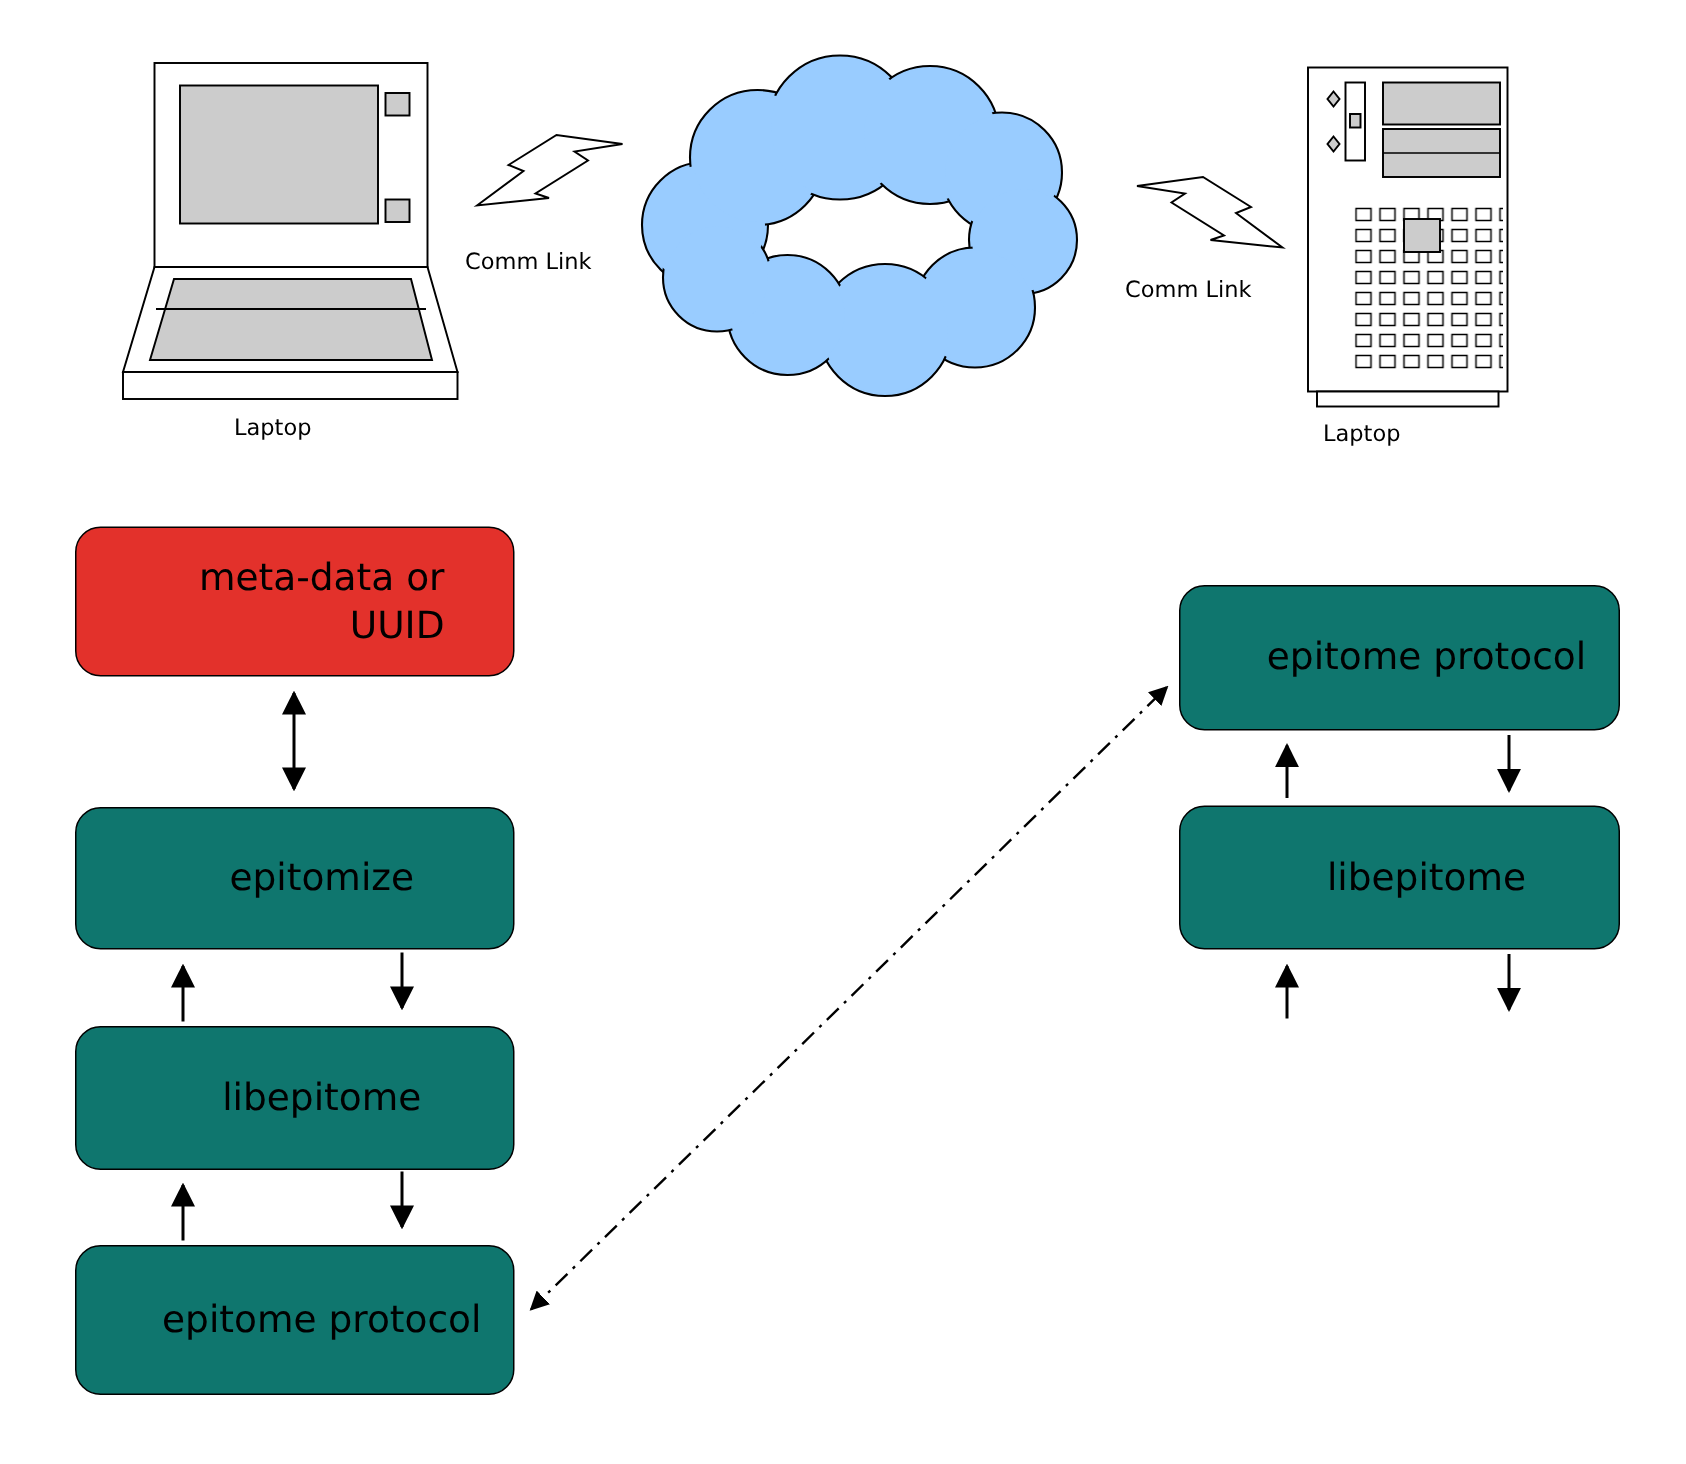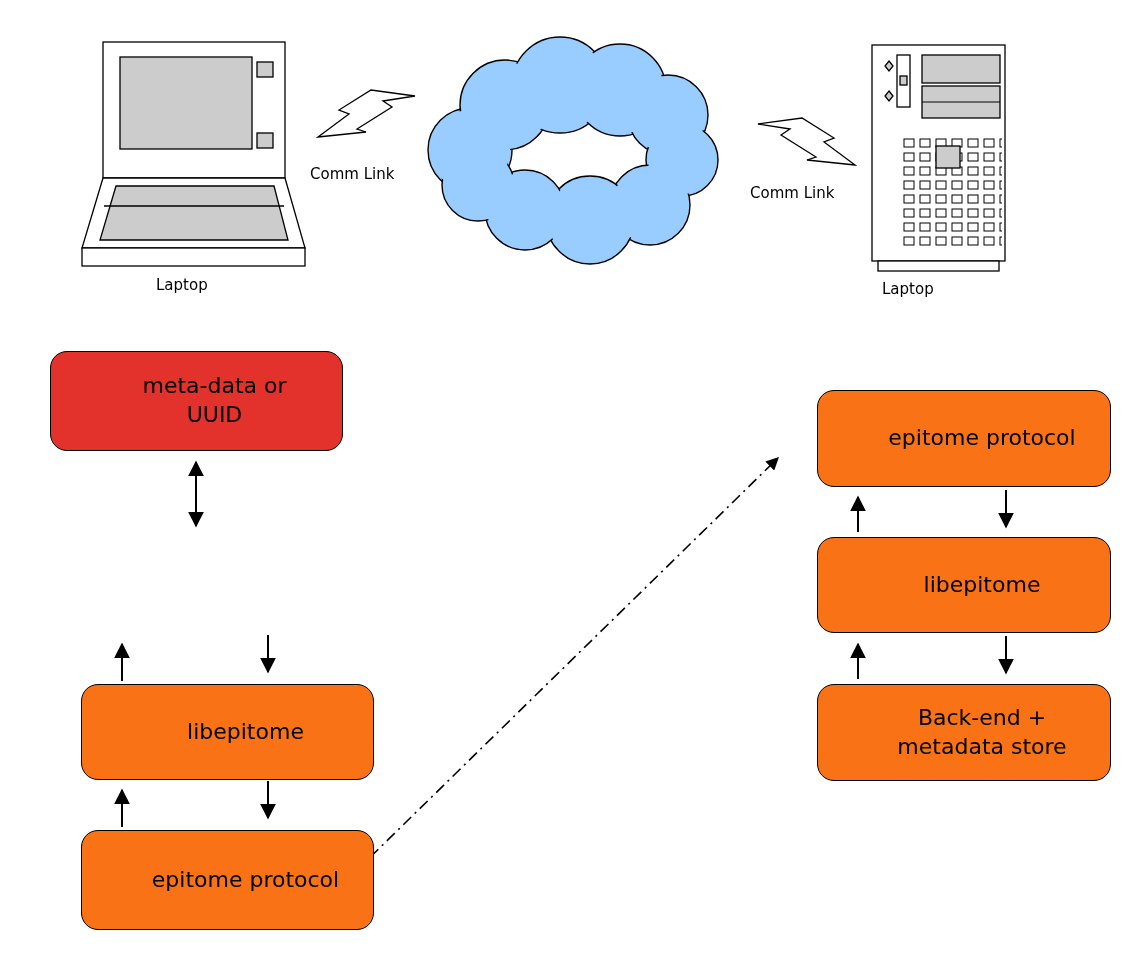--- a/index.html
+++ b/index.html
@@ -32,27 +32,27 @@
   }
 
   
   .box {
     position: absolute;
     border: 1px solid #000000;
     border-radius: 17px;
     display: flex;
     align-items: center;
     justify-content: center;
-    text-align: center;
-    font-size: 22px;
+    text-align: right;
+    font-size: 25px;
     line-height: 1.3;
     color: #000000;
     padding-left: 36px;
   }
-  .blue { background: #f97316; margin-left: 31px; }
+  .blue { background: #0f766e; }
   .red  { background: #e3312b; }
 
   .wavy {
     text-decoration-style: wavy;
     text-decoration-color: #ff2a2a;
     text-decoration-thickness: 1px;
     text-underline-offset: 3px;
   }
 </style>
 </head>
@@ -156,37 +156,34 @@
 
   <div class="lbl" style="left:882px; top:280px; width:110px;">Laptop</div>
 
   <div class="box red" style="left:50px; top:351px; width:293px; height:100px;">
     <div>
       <span>meta-data or</span><br>
       <span>UUID</span>
     </div>
   </div>
 
+  <div class="box blue" style="left:50px; top:538px; width:293px; height:95px;">
+    <span>epitomize</span>
+  </div>
 
   <div class="box blue" style="left:50px; top:684px; width:293px; height:96px;">
     <span class="wavy">libepitome</span>
   </div>
 
   <div class="box blue" style="left:50px; top:830px; width:293px; height:100px;">
     <span>epitome protocol</span>
   </div>
 
   <div class="box blue" style="left:786px; top:390px; width:294px; height:97px;">
     <span>epitome protocol</span>
   </div>
 
   <div class="box blue" style="left:786px; top:537px; width:294px; height:96px;">
     <span class="wavy">libepitome</span>
   </div>
 
-  <div class="box blue" style="left:786px; top:684px; width:294px; height:97px;">
-    <div>
-      <span>Back-end +</span><br>
-      <span class="wavy">metadata</span><span> store</span>
-    </div>
-  </div>
 
 </div>
 
 </body></html>

